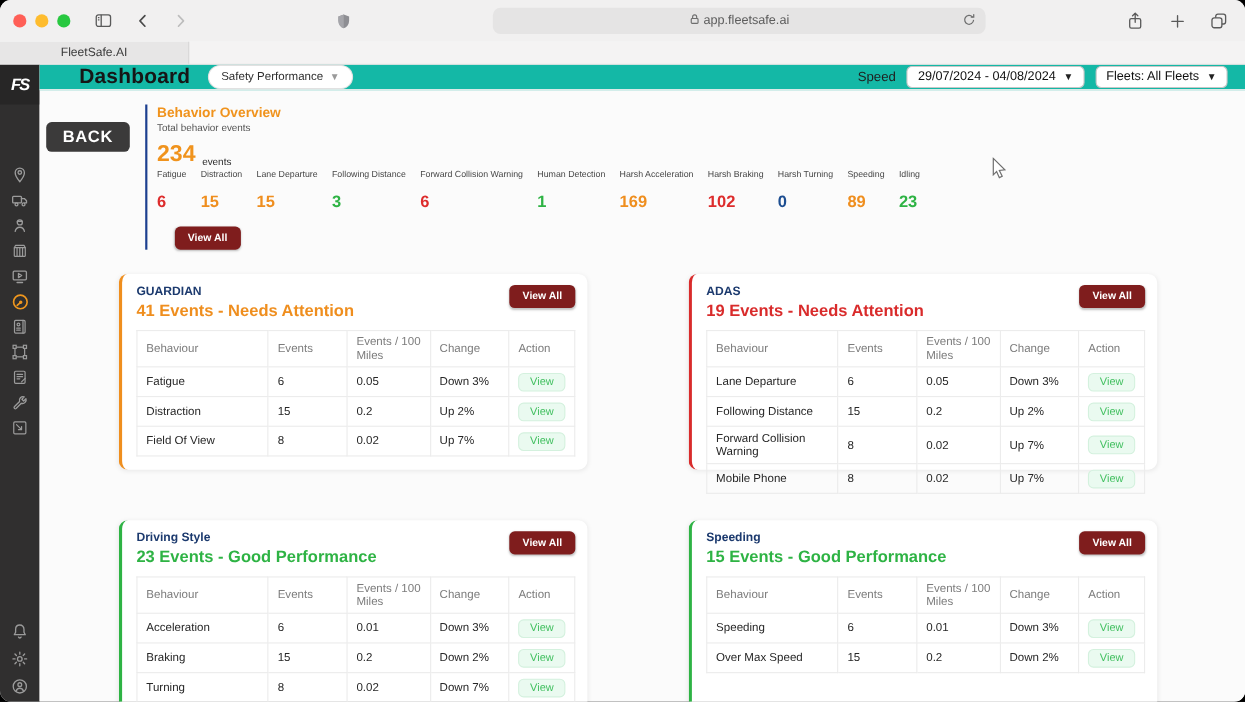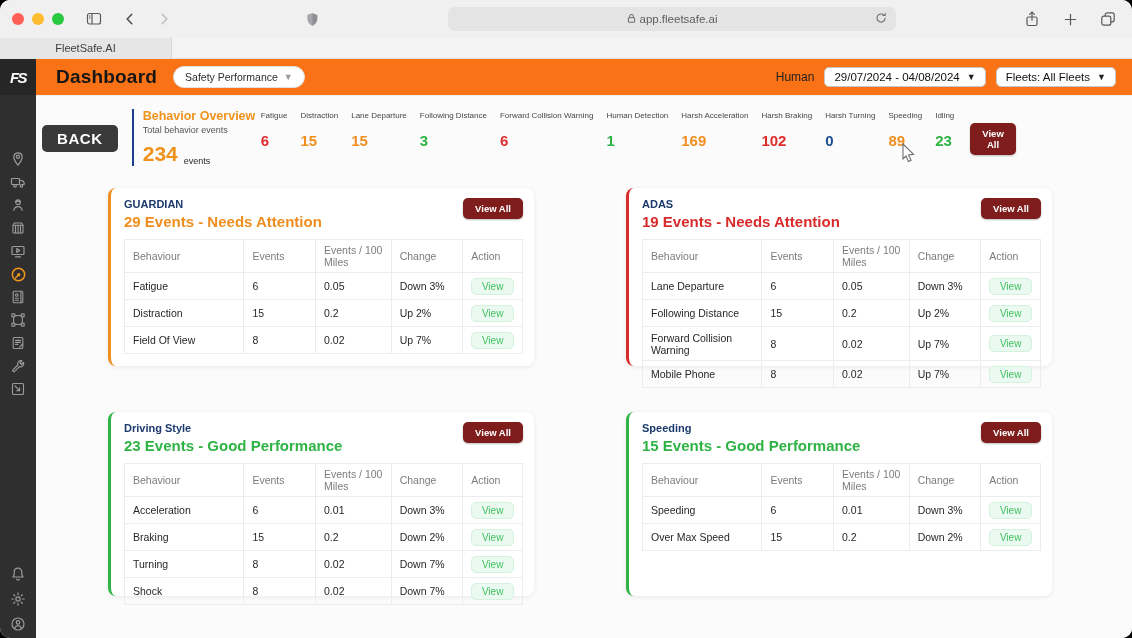--- a/index.html
+++ b/index.html
@@ -24,37 +24,37 @@
   
   .app { display:flex; height:579px; }
   .sidebar { width:36px; background:#302f2f; display:flex; flex-direction:column; align-items:center; flex-shrink:0; }
   .logo { width:36px; height:36px; background:#272626; color:#fff; display:flex; align-items:center; justify-content:center;
           font-weight:900; font-size:15px; letter-spacing:-1.5px; font-style:italic; }
   .side-icons { display:flex; flex-direction:column; gap:7px; margin-top:56px; }
   .side-item { width:24px; height:16px; display:flex; align-items:center; justify-content:center; cursor:pointer; }
   .side-bottom { margin-top:auto; margin-bottom:6px; display:flex; flex-direction:column; gap:9px; }
 
   .main { flex:1; display:flex; flex-direction:column; background:#fbfbfb; }
-  .page-header { height:37px; background:#f97316; border-bottom:1px solid #f0f0f0; display:flex; align-items:center; padding:0 16px 0 20px; }
+  .page-header { height:37px; background:#14b8a6; border-bottom:1px solid #f0f0f0; display:flex; align-items:center; padding:0 16px 0 36px; }
   .page-title { font-size:19px; font-weight:bold; color:#161616; letter-spacing:.2px; }
   .view-pill { margin-left:16px; border:1px solid #e1e1e1; border-radius:14px; background:#fff; padding:4px 11px; font-size:10.5px;
                color:#2e2e2e; display:flex; align-items:center; gap:6px; cursor:pointer; }
   .pill-chev { color:#9a9a9a; font-size:9px; }
   .header-right { margin-left:auto; display:flex; align-items:center; gap:10px; }
   .filter-label { font-size:12px; color:#1f1f1f; }
   .select-box { border:1px solid #c7c7c7; border-radius:5px; background:#fff; padding:3px 9px; font-size:11.5px; color:#111;
                 display:flex; align-items:center; gap:7px; cursor:pointer; }
   .select-chev { font-size:9px; color:#222; font-weight:bold; }
 
   
   .content { flex:1; position:relative; padding-top:13px; }
   .overview { margin-left:6px; display:flex; align-items:flex-start; width:920px; }
   .back-btn { margin-top:16px; background:#3b3a3a; color:#fff; border:none; border-radius:5px; padding:5px 15px;
               font-size:15px; font-weight:bold; letter-spacing:.6px; cursor:pointer; font-family:inherit; }
-  .ov-body { margin-left:14px; border-left:2px solid #1c3f8f; padding-left:9px; display:flex; align-items:flex-start; }
+  .ov-body { margin-left:14px; border-left:2px solid #1c3f8f; padding-left:9px; display:flex; align-items:flex-start;flex-direction:column; }
   .ov-info { width:118px; flex-shrink:0; }
   .ov-title { color:#f0931d; font-weight:bold; font-size:12.5px; }
   .ov-sub { color:#555; font-size:9px; margin-top:2px; }
   .ov-total-row { margin-top:7px; display:flex; align-items:flex-end; gap:6px; }
   .ov-total { color:#f0931d; font-weight:bold; font-size:21px; }
   .ov-total-unit { color:#2b2b2b; font-size:9px; }
   .metrics { display:flex; gap:13px; margin-top:2px; }
   .metric { white-space:nowrap; }
   .m-label { font-size:8px; color:#474747; }
   .m-value { font-size:15px; font-weight:bold; margin-top:12px; }
@@ -265,21 +265,21 @@
     </nav>
 
     <main class="main">
       <header class="page-header">
         <h1 class="page-title">Dashboard</h1>
         <div class="view-pill">
           <span>Safety Performance</span>
           <span class="pill-chev">▼</span>
         </div>
         <div class="header-right">
-          <span class="filter-label">Human</span>
+          <span class="filter-label">Speed</span>
           <div class="select-box">
             <span>29/07/2024 - 04/08/2024</span>
             <span class="select-chev">▼</span>
           </div>
           <div class="select-box">
             <span>Fleets: All Fleets</span>
             <span class="select-chev">▼</span>
           </div>
         </div>
       </header>
@@ -343,21 +343,21 @@
     <div class="m-value c-green">23</div>
   </div>
               </div>
             <button class="dark-btn ov-viewall">View All</button>
           </div>
         </section>
 
         <div class="cards-grid">
             <section class="card" style="border-left-color: rgb(239, 142, 30);">
     <div class="card-title">GUARDIAN</div>
-    <div class="card-subtitle" style="color: rgb(239, 142, 30);">29 Events - Needs Attention</div>
+    <div class="card-subtitle" style="color: rgb(239, 142, 30);">41 Events - Needs Attention</div>
     <button class="dark-btn card-viewall">View All</button>
     <table class="card-table">
       <thead>
                   <tr>
         <th class="col-0">Behaviour</th>
         <th class="col-1">Events</th>
         <th class="col-2">Events / 100 Miles</th>
         <th class="col-3">Change</th>
         <th class="col-4">Action</th>
       </tr>

